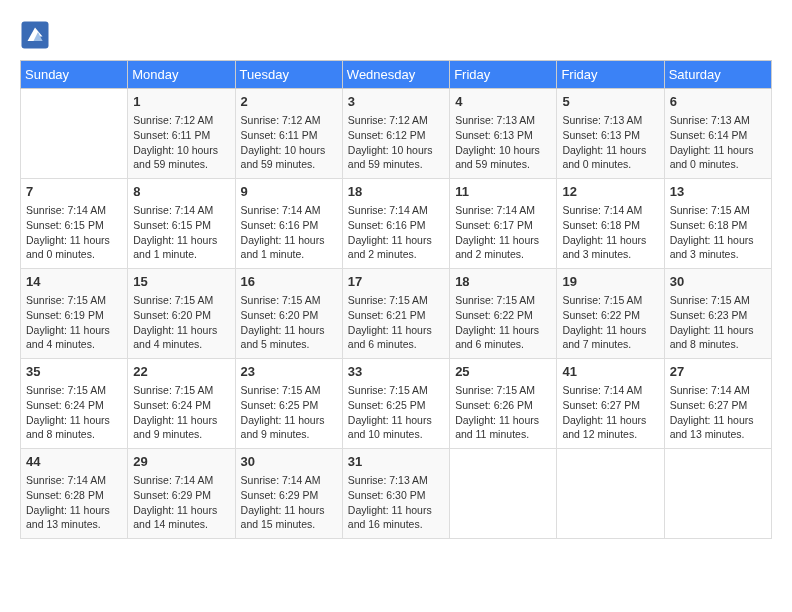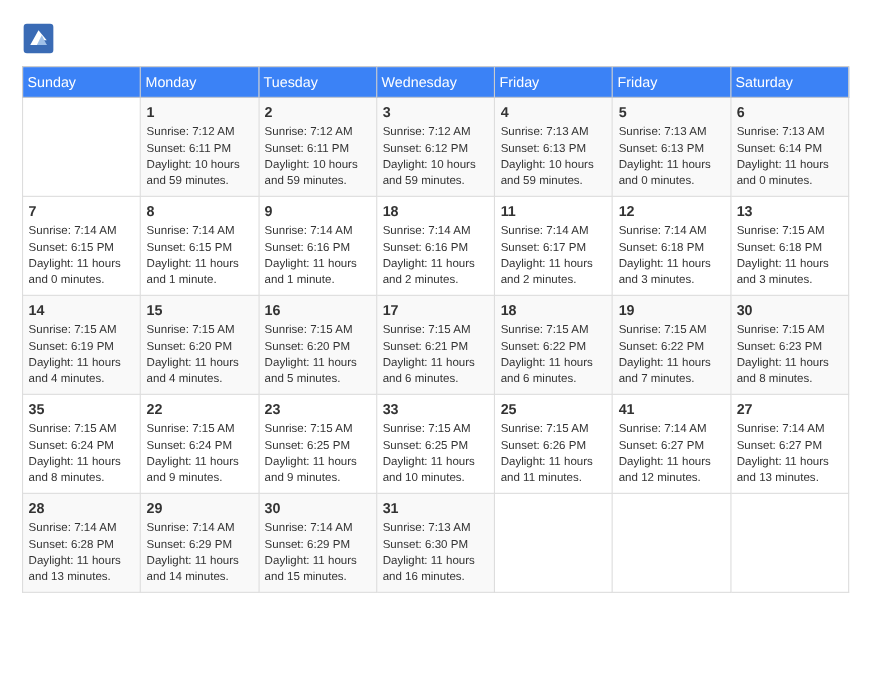--- a/index.html
+++ b/index.html
@@ -317,21 +317,21 @@
         <td>
           <span class="day-number">27</span>
           <div class="day-info" style="white-space: pre-line;">Sunrise: 7:14 AM
 Sunset: 6:27 PM
 Daylight: 11 hours
 and 13 minutes.</div>
         </td>
       </tr>
       <tr>
         <td>
-          <span class="day-number">28</span>
+          <span class="day-number">44</span>
           <div class="day-info" style="white-space: pre-line;">Sunrise: 7:14 AM
 Sunset: 6:28 PM
 Daylight: 11 hours
 and 13 minutes.</div>
         </td>
         <td>
           <span class="day-number">29</span>
           <div class="day-info" style="white-space: pre-line;">Sunrise: 7:14 AM
 Sunset: 6:29 PM
 Daylight: 11 hours

